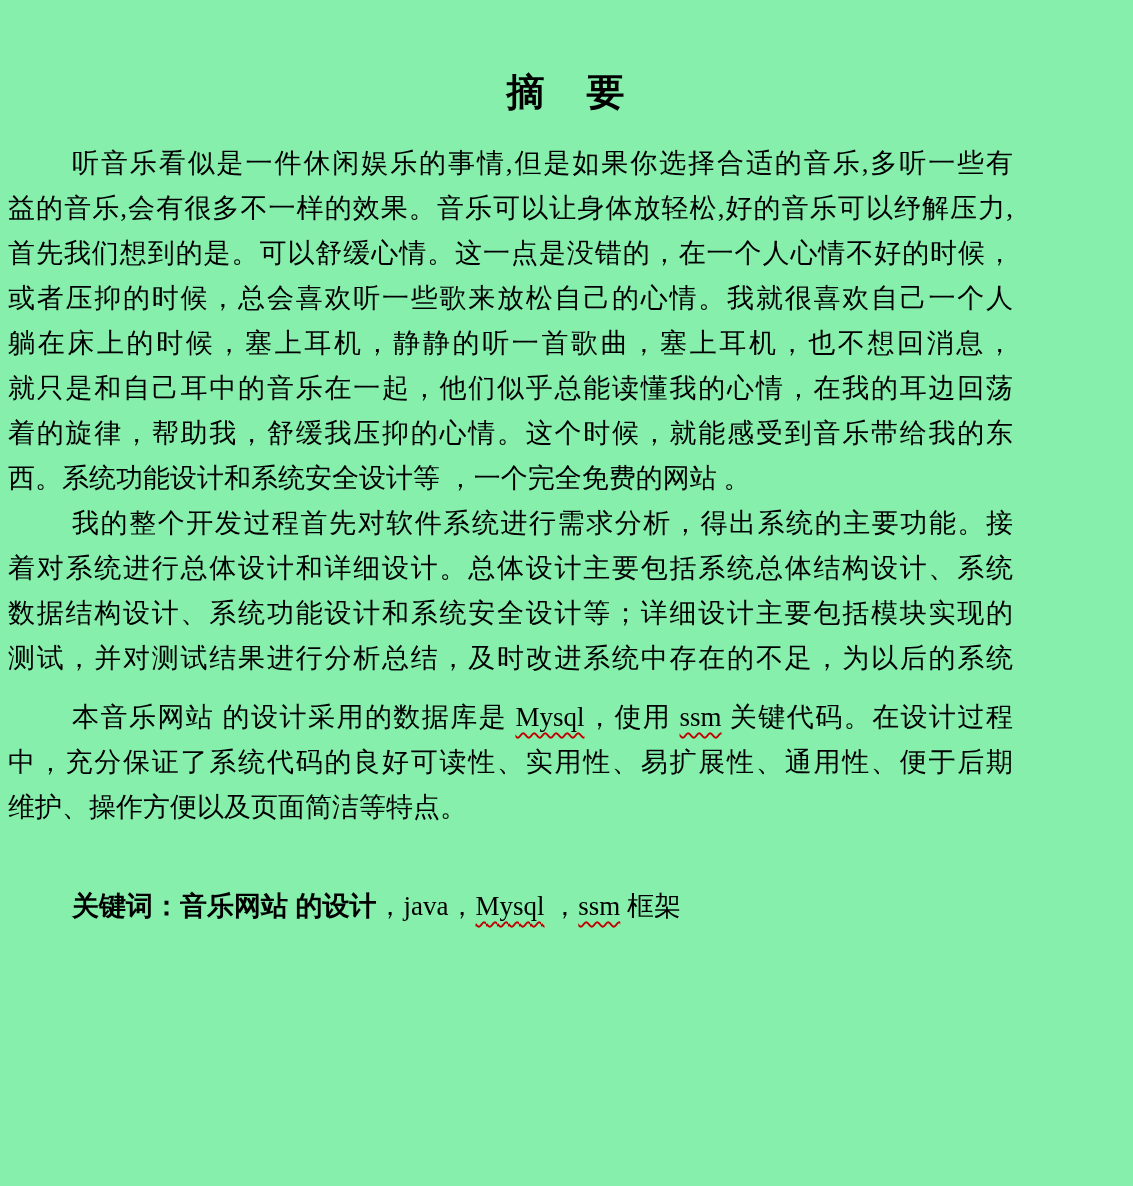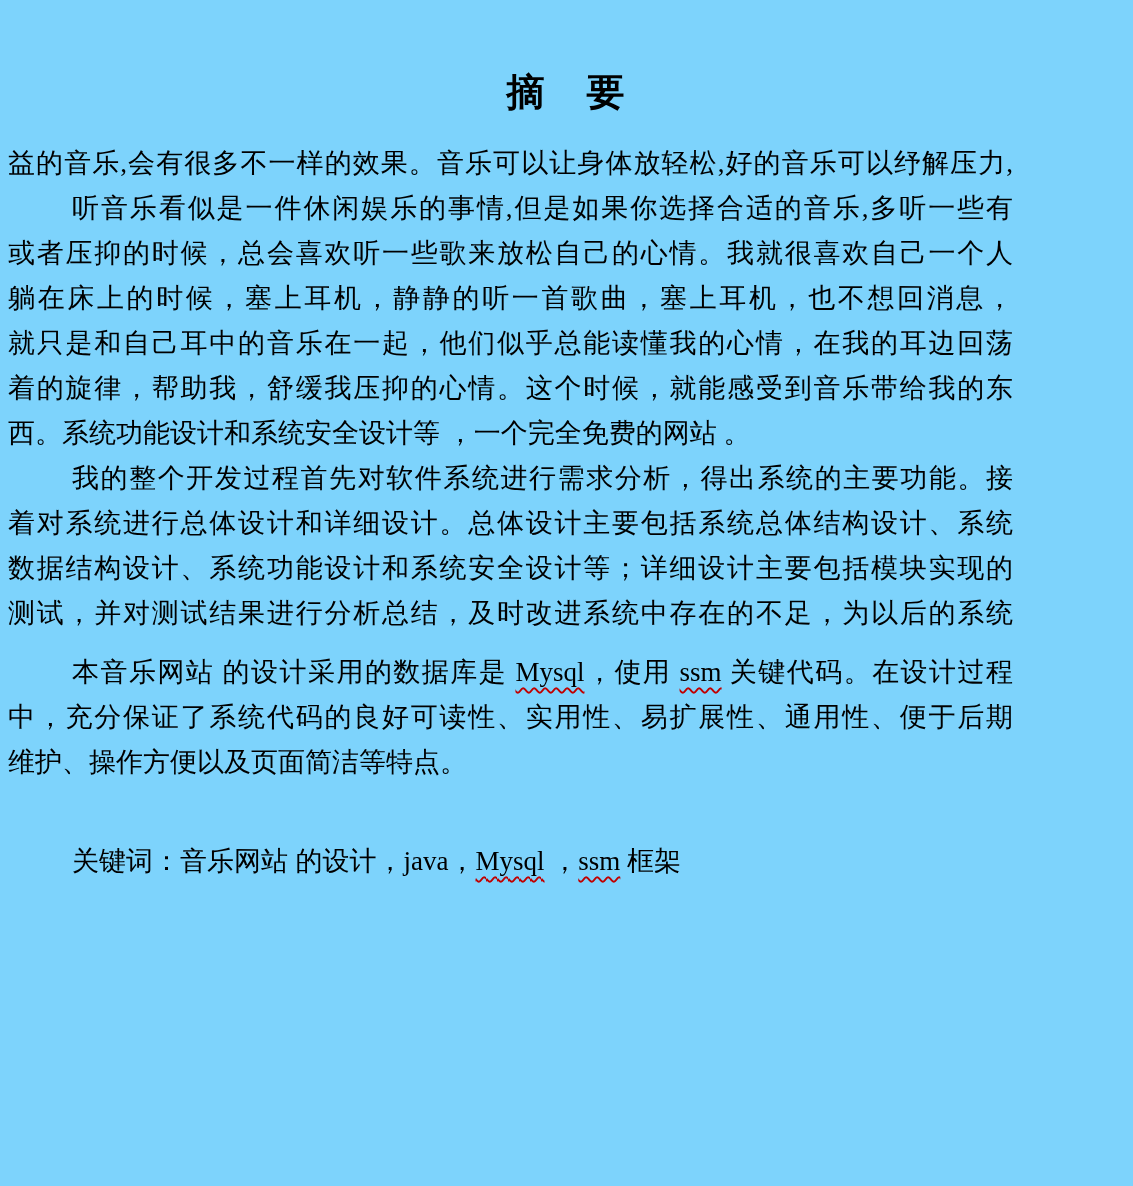--- a/index.html
+++ b/index.html
@@ -1,20 +1,20 @@
 <!DOCTYPE html>
 <html><head>
 <meta charset="utf-8">
 <style>
   html, body { margin: 0; padding: 0; background: #ffffff; }
   .page {
     position: relative;
     width: 1133px;
     height: 1186px;
-    background: #7dd3fc;
+    background: #86efac;
     color: #000000;
     font-family: "Liberation Serif", "DejaVu Serif", serif;
     overflow: hidden;
   }
   .doc-title {
     margin: 0;
     padding-top: 69px;
     font-family: "Liberation Sans", "DejaVu Sans", sans-serif;
     font-weight: bold;
     font-size: 38px;
@@ -36,41 +36,42 @@
   .keywords {
     margin: 54px 0 0 8px;
     width: 1005px;
     font-size: 27px;
     line-height: 45px;
     text-indent: 64px;
     white-space: nowrap;
   }
   .kw-label {
     font-family: "Liberation Sans", "DejaVu Sans", sans-serif;
-    font-weight: normal;
+    font-weight: bold;
   }
   .misspell {
     text-decoration-line: underline;
     text-decoration-style: wavy;
     text-decoration-color: #c00000;
     text-decoration-thickness: 2px;
     text-underline-offset: 6px;
     text-decoration-skip-ink: none;
   }
 </style>
 </head>
 <body>
 
 <div class="page">
   <h1 class="doc-title">摘　要</h1>
 
   <div class="doc-body">
       <div class="paragraph paragraph-1">
+        <div class="line first just"><span>听音乐看似是一件休闲娱乐的事情,但是如果你选择合适的音乐,多听一些有</span></div>
         <div class="line just"><span>益的音乐,会有很多不一样的效果。音乐可以让身体放轻松,好的音乐可以纾解压力,</span></div>
-        <div class="line first just"><span>听音乐看似是一件休闲娱乐的事情,但是如果你选择合适的音乐,多听一些有</span></div>
+        <div class="line just"><span>首先我们想到的是。可以舒缓心情。这一点是没错的，在一个人心情不好的时候，</span></div>
         <div class="line just"><span>或者压抑的时候，总会喜欢听一些歌来放松自己的心情。我就很喜欢自己一个人</span></div>
         <div class="line just"><span>躺在床上的时候，塞上耳机，静静的听一首歌曲，塞上耳机，也不想回消息，</span></div>
         <div class="line just"><span>就只是和自己耳中的音乐在一起，他们似乎总能读懂我的心情，在我的耳边回荡</span></div>
         <div class="line just"><span>着的旋律，帮助我，舒缓我压抑的心情。这个时候，就能感受到音乐带给我的东</span></div>
         <div class="line"><span>西。系统功能设计和系统安全设计等 ，一个完全免费的网站 。</span></div>
       </div>
       <div class="paragraph paragraph-2">
         <div class="line first just"><span>我的整个开发过程首先对软件系统进行需求分析，得出系统的主要功能。接</span></div>
         <div class="line just"><span>着对系统进行总体设计和详细设计。总体设计主要包括系统总体结构设计、系统</span></div>
         <div class="line just"><span>数据结构设计、系统功能设计和系统安全设计等；详细设计主要包括模块实现的</span></div>

